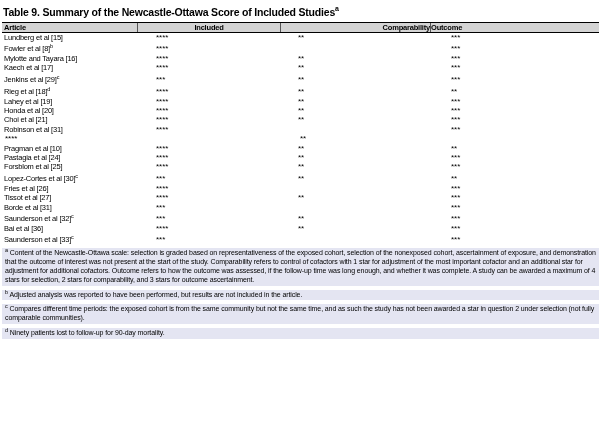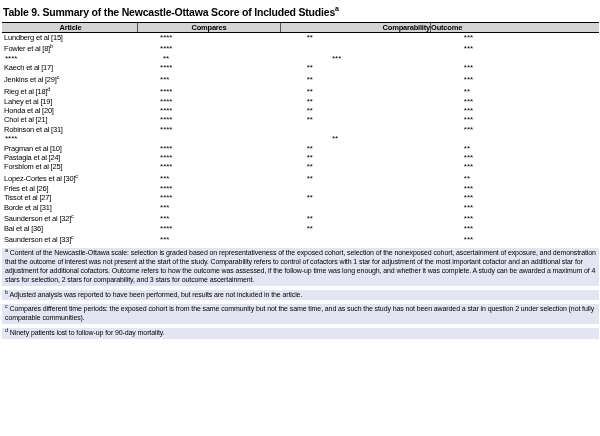--- a/index.html
+++ b/index.html
@@ -14,26 +14,26 @@
   .title sup{font-size:7px;}
   .nos-table{margin:0 1px 0 2px;}
   .thead{
     display:flex;background:#d4d4d4;font-weight:bold;font-size:7.5px;
     border-top:1px solid #000;border-bottom:1px solid #000;
     height:9px;line-height:9px;letter-spacing:-0.2px;
   }
   .thead .th{border-right:1px solid #555;box-sizing:border-box;}
   .thead .th:first-child{border-left:none;}
   .thead .th:last-child{border-right:none;}
-  .col-article{width:136px;text-align:center;padding-left:2px;}
+  .col-article{width:136px;text-align:left;padding-left:2px;}
   .col-sel{width:143px;text-align:center;}
   .col-comp{width:150px;text-align:right;}
   .col-out{width:152px;text-align:left;}
   .tbody{font-size:7.5px;letter-spacing:-0.2px;}
-  .tr{display:flex;height:9.4px;line-height:9.4px;gap:16px;}
+  .tr{display:flex;height:9.4px;line-height:9.4px;}
   .tr.tall{height:12px;line-height:13px;}
   .td{overflow:hidden;white-space:nowrap;}
   .td.article{width:151px;padding-left:2px;box-sizing:border-box;}
   .td.article sup{font-size:5.5px;line-height:0;}
   .td.stars{font-size:8px;letter-spacing:0;}
   .td.sel{width:143px;padding-left:3px;box-sizing:border-box;}
   .td.comp{width:150px;padding-left:2px;box-sizing:border-box;}
   .td.out{width:152px;padding-left:5px;box-sizing:border-box;}
   .footnotes{margin:3px 1px 0 2px;}
   .footnote{
@@ -45,38 +45,39 @@
 </head>
 <body>
 
 <div class="page">
 
   <div class="title"><span>Table 9. Summary of the Newcastle-Ottawa Score of Included Studies</span><sup>a</sup></div>
 
   <div class="nos-table">
     <div class="thead" style="background: rgb(212, 212, 212);">
       <div class="th col-article">Article</div>
-      <div class="th col-sel">Compares</div>
+      <div class="th col-sel">Included</div>
       <div class="th col-comp">Comparability</div>
       <div class="th col-out">Outcome</div>
     </div>
     <div class="tbody" id="table-body">
         <div class="tr">
           <div class="td article">Lundberg et al [15]</div>
           <div class="td stars sel">****</div>
           <div class="td stars comp">**</div>
           <div class="td stars out">***</div>
         </div>
         <div class="tr tall">
           <div class="td article">Fowler et al [8]<sup>b</sup></div>
           <div class="td stars sel">****</div>
           <div class="td stars comp"></div>
           <div class="td stars out">***</div>
         </div>
         <div class="tr">
+          <div class="td article">Mylotte and Tayara [16]</div>
           <div class="td stars sel">****</div>
           <div class="td stars comp">**</div>
           <div class="td stars out">***</div>
         </div>
         <div class="tr">
           <div class="td article">Kaech et al [17]</div>
           <div class="td stars sel">****</div>
           <div class="td stars comp">**</div>
           <div class="td stars out">***</div>
         </div>

